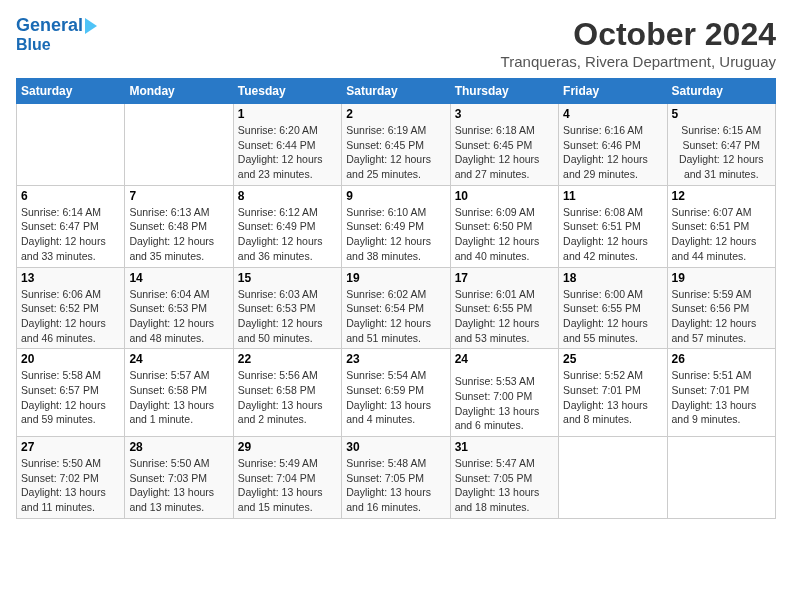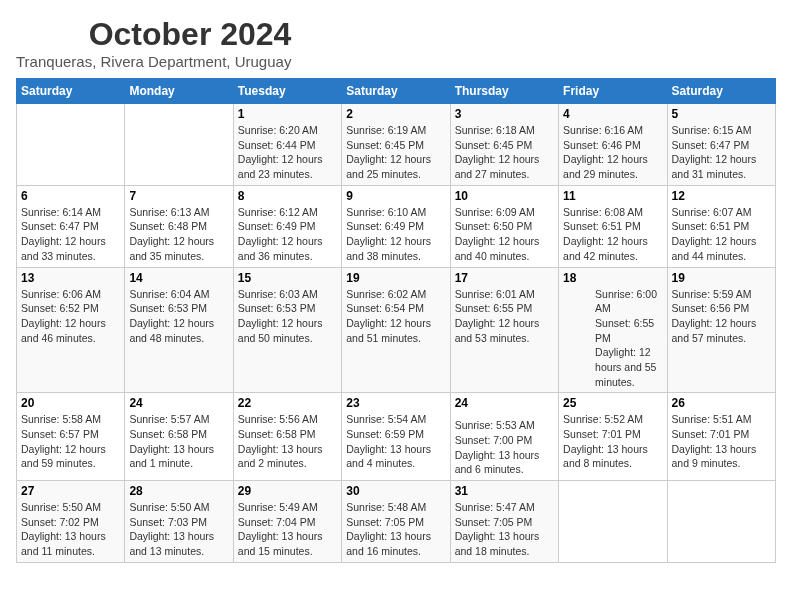--- a/index.html
+++ b/index.html
@@ -86,20 +86,29 @@
       color: #333;
       font-size: 10.5px;
       line-height: 1.4;
     }
     .empty-cell { background: #fff !important; }
   </style>
 </head>
 <body>
 
 <div class="header">
+  <div class="logo">
+    <div class="logo-row">
+      <span class="logo-text">
+        <span class="blue">General</span>
+      </span>
+      <span class="logo-arrow"></span>
+    </div>
+    <span class="logo-text" style="color:#1a6bb5;font-size:16px;">Blue</span>
+  </div>
   <div class="title-block">
     <div class="month-title">October 2024</div>
     <div class="location-title">Tranqueras, Rivera Department, Uruguay</div>
   </div>
 </div>
 
 <table class="calendar">
   <thead>
     <tr id="weekday-header">
     <th>Saturday</th>
@@ -134,21 +143,21 @@
 Daylight: 12 hours and 27 minutes.</div>
         </td>
         <td>
           <span class="day-num">4</span>
           <div class="day-content" style="white-space: pre-line;">Sunrise: 6:16 AM
 Sunset: 6:46 PM
 Daylight: 12 hours and 29 minutes.</div>
         </td>
         <td>
           <span class="day-num">5</span>
-          <div class="day-content" style="white-space: pre-line;">Sunrise: 6:15 AM
+          <div class="day-content" style="white-space: pre-line; text-align: center;">Sunrise: 6:15 AM
 Sunset: 6:47 PM
 Daylight: 12 hours and 31 minutes.</div>
         </td>
       </tr>
       <tr>
         <td>
           <span class="day-num">6</span>
           <div class="day-content" style="white-space: pre-line;">Sunrise: 6:14 AM
 Sunset: 6:47 PM
 Daylight: 12 hours and 33 minutes.</div>
@@ -216,21 +225,21 @@
 Daylight: 12 hours and 51 minutes.</div>
         </td>
         <td>
           <span class="day-num">17</span>
           <div class="day-content" style="white-space: pre-line;">Sunrise: 6:01 AM
 Sunset: 6:55 PM
 Daylight: 12 hours and 53 minutes.</div>
         </td>
         <td>
           <span class="day-num">18</span>
-          <div class="day-content" style="white-space: pre-line; margin-left: 32px;">Sunrise: 6:00 AM
+          <div class="day-content" style="white-space: pre-line;">Sunrise: 6:00 AM
 Sunset: 6:55 PM
 Daylight: 12 hours and 55 minutes.</div>
         </td>
         <td>
           <span class="day-num">19</span>
           <div class="day-content" style="white-space: pre-line;">Sunrise: 5:59 AM
 Sunset: 6:56 PM
 Daylight: 12 hours and 57 minutes.</div>
         </td>
       </tr>

